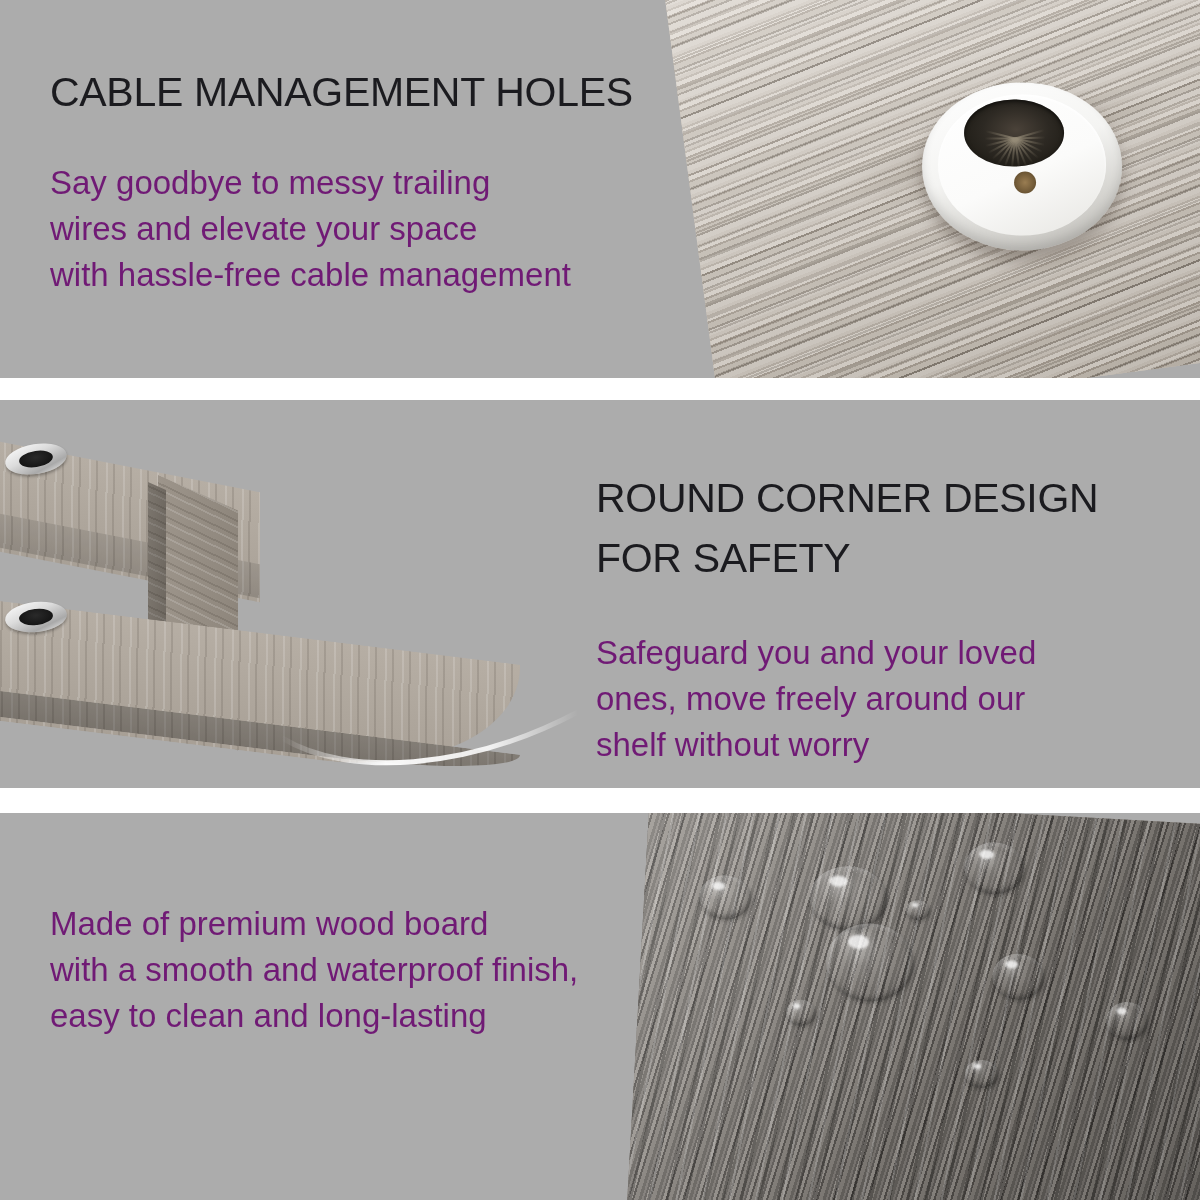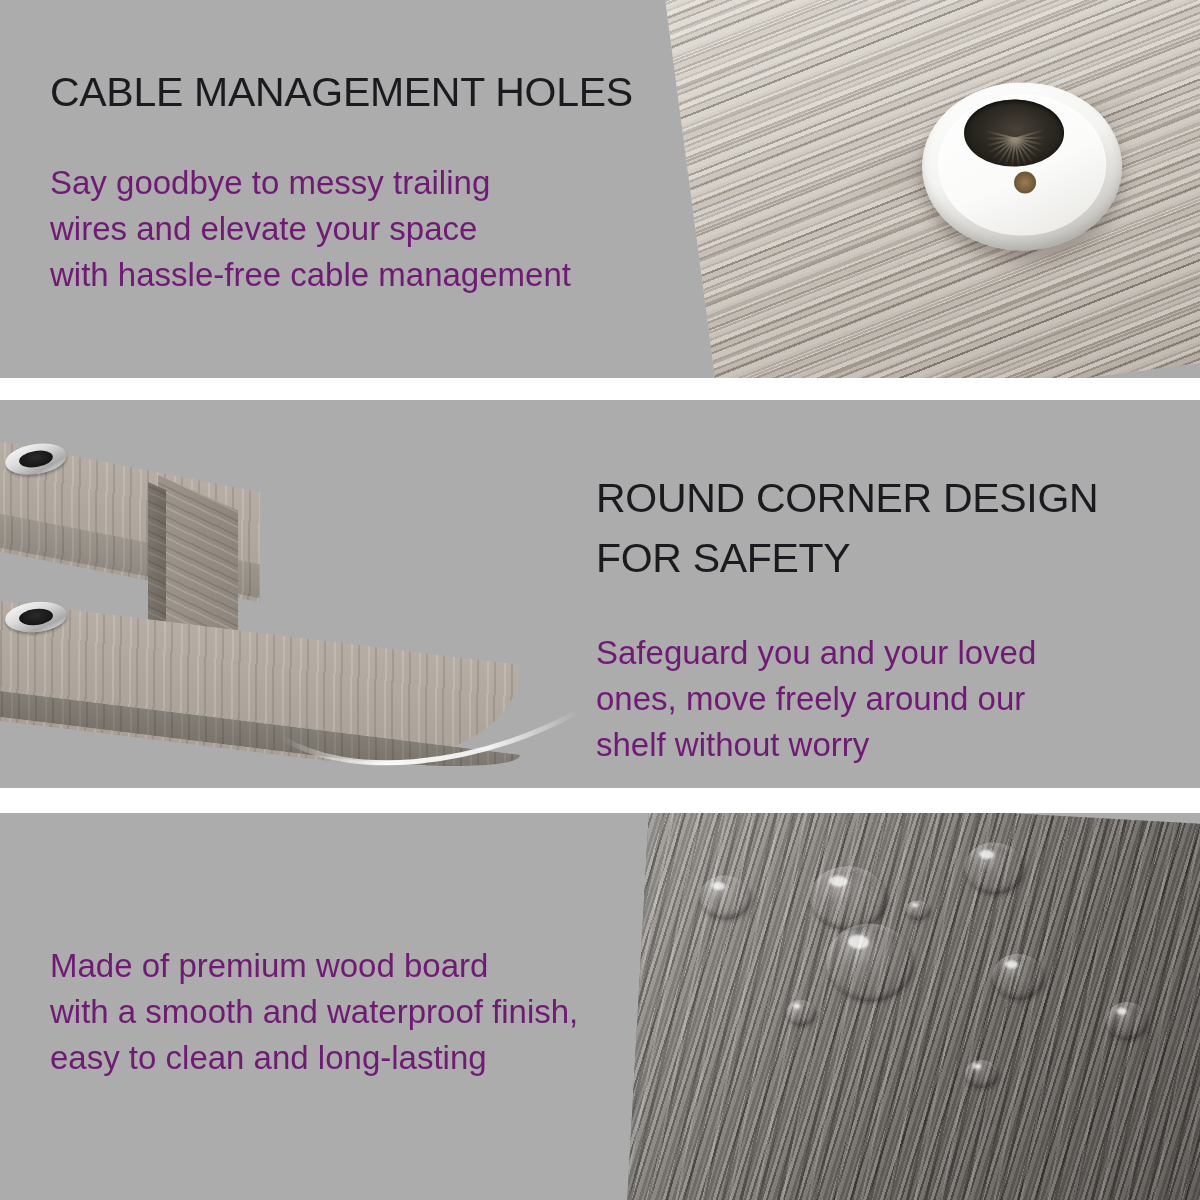--- a/index.html
+++ b/index.html
@@ -40,21 +40,21 @@
     white-space:pre-line;
   }
 
   #cable-text {left:50px; top:62px; width:620px;}
   #cable-text .feature-desc{margin-top:38px;}
 
   #corner-text{left:596px; top:68px; width:560px;}
   #corner-text .feature-desc{margin-top:42px;}
 
   #water-text {left:50px; top:88px; width:600px;}
-  #water-text .feature-desc{margin-top:42px;}
+  #water-text .feature-desc{}
 
   
   #cable-photo{
     position:absolute;
     left:660px;top:-40px;
     width:600px;height:470px;
     transform:rotate(-7.5deg);
     transform-origin:left top;
     overflow:hidden;
     background:

